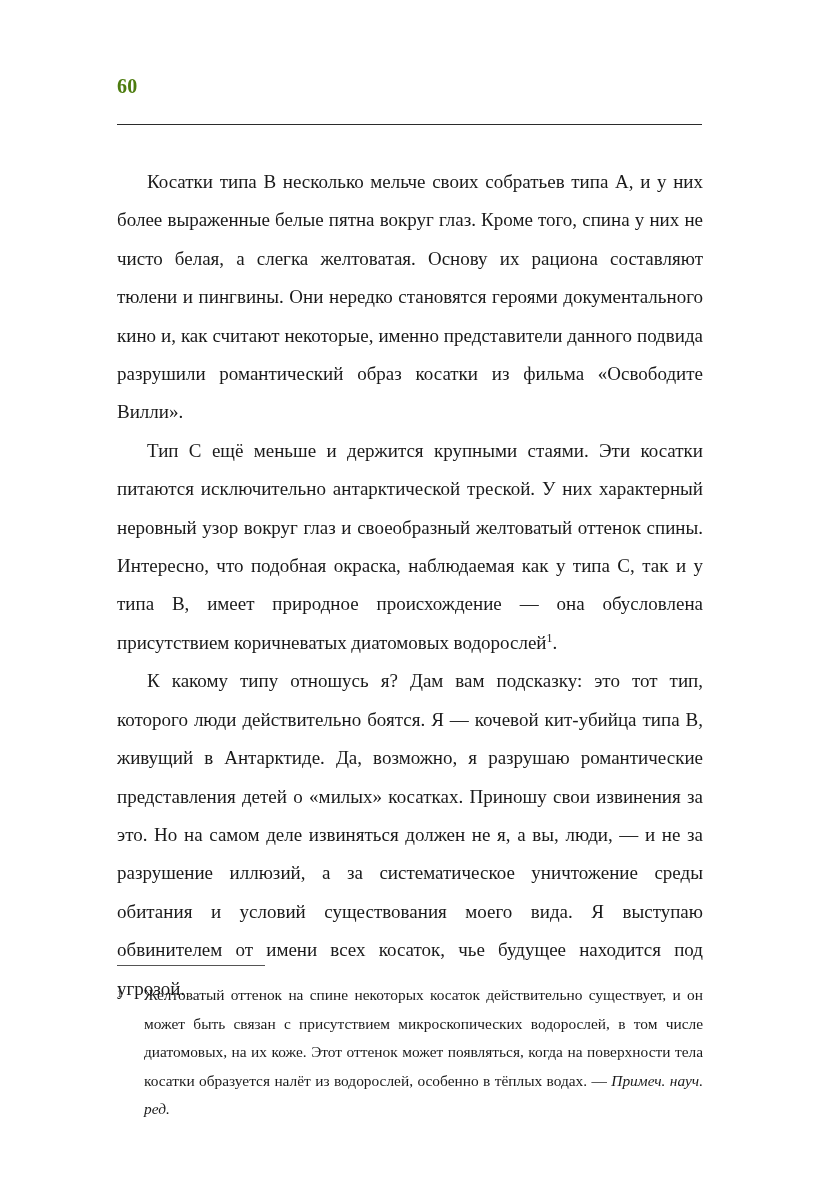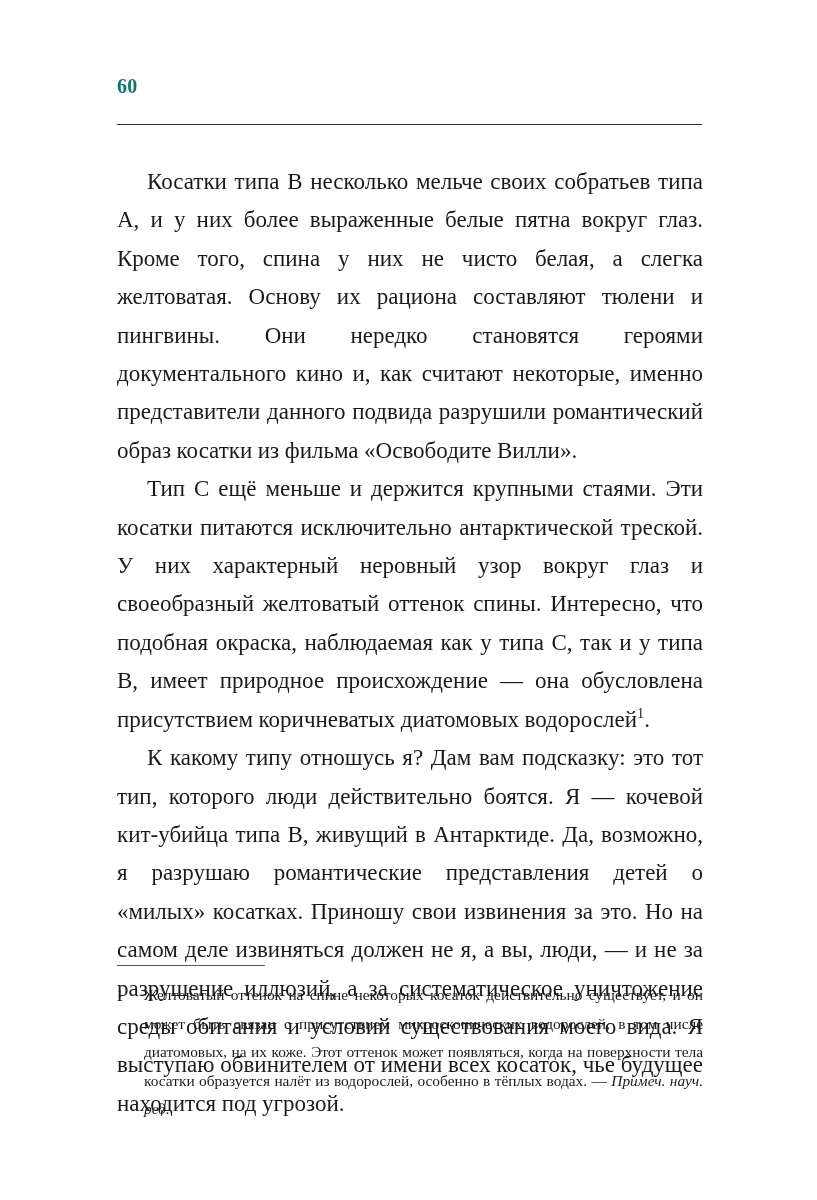--- a/index.html
+++ b/index.html
@@ -30,21 +30,21 @@
     top: 76px;
     width: 586px;
     height: 30px;
     display: flex;
     align-items: baseline;
   }
   .folio {
     font-weight: bold;
     font-size: 20px;
     letter-spacing: 0.3px;
-    color: #0f766e;
+    color: #4d7c0f;
     line-height: 1;
     flex: 0 0 auto;
   }
   .head-title {
     flex: 1 1 auto;
     text-align: center;
     font-size: 15.2px;
     font-variant: small-caps;
     font-feature-settings: "smcp" 1;
     letter-spacing: 0.35px;
@@ -68,21 +68,21 @@
     position: absolute;
     left: 117px;
     top: 163px;
     width: 586px;
   }
   .body-block p {
     margin: 0;
     text-align: justify;
     text-justify: inter-word;
     text-indent: 30px;
-    font-size: 23px;
+    font-size: 19px;
     line-height: 38.4px;
     color: #1a1a1a;
     hyphens: manual;
     word-spacing: -0.2px;
   }
   .body-block p.last-line-loose {
     text-align-last: left;
   }
   sup.fn-ref {
     font-size: 0.62em;

